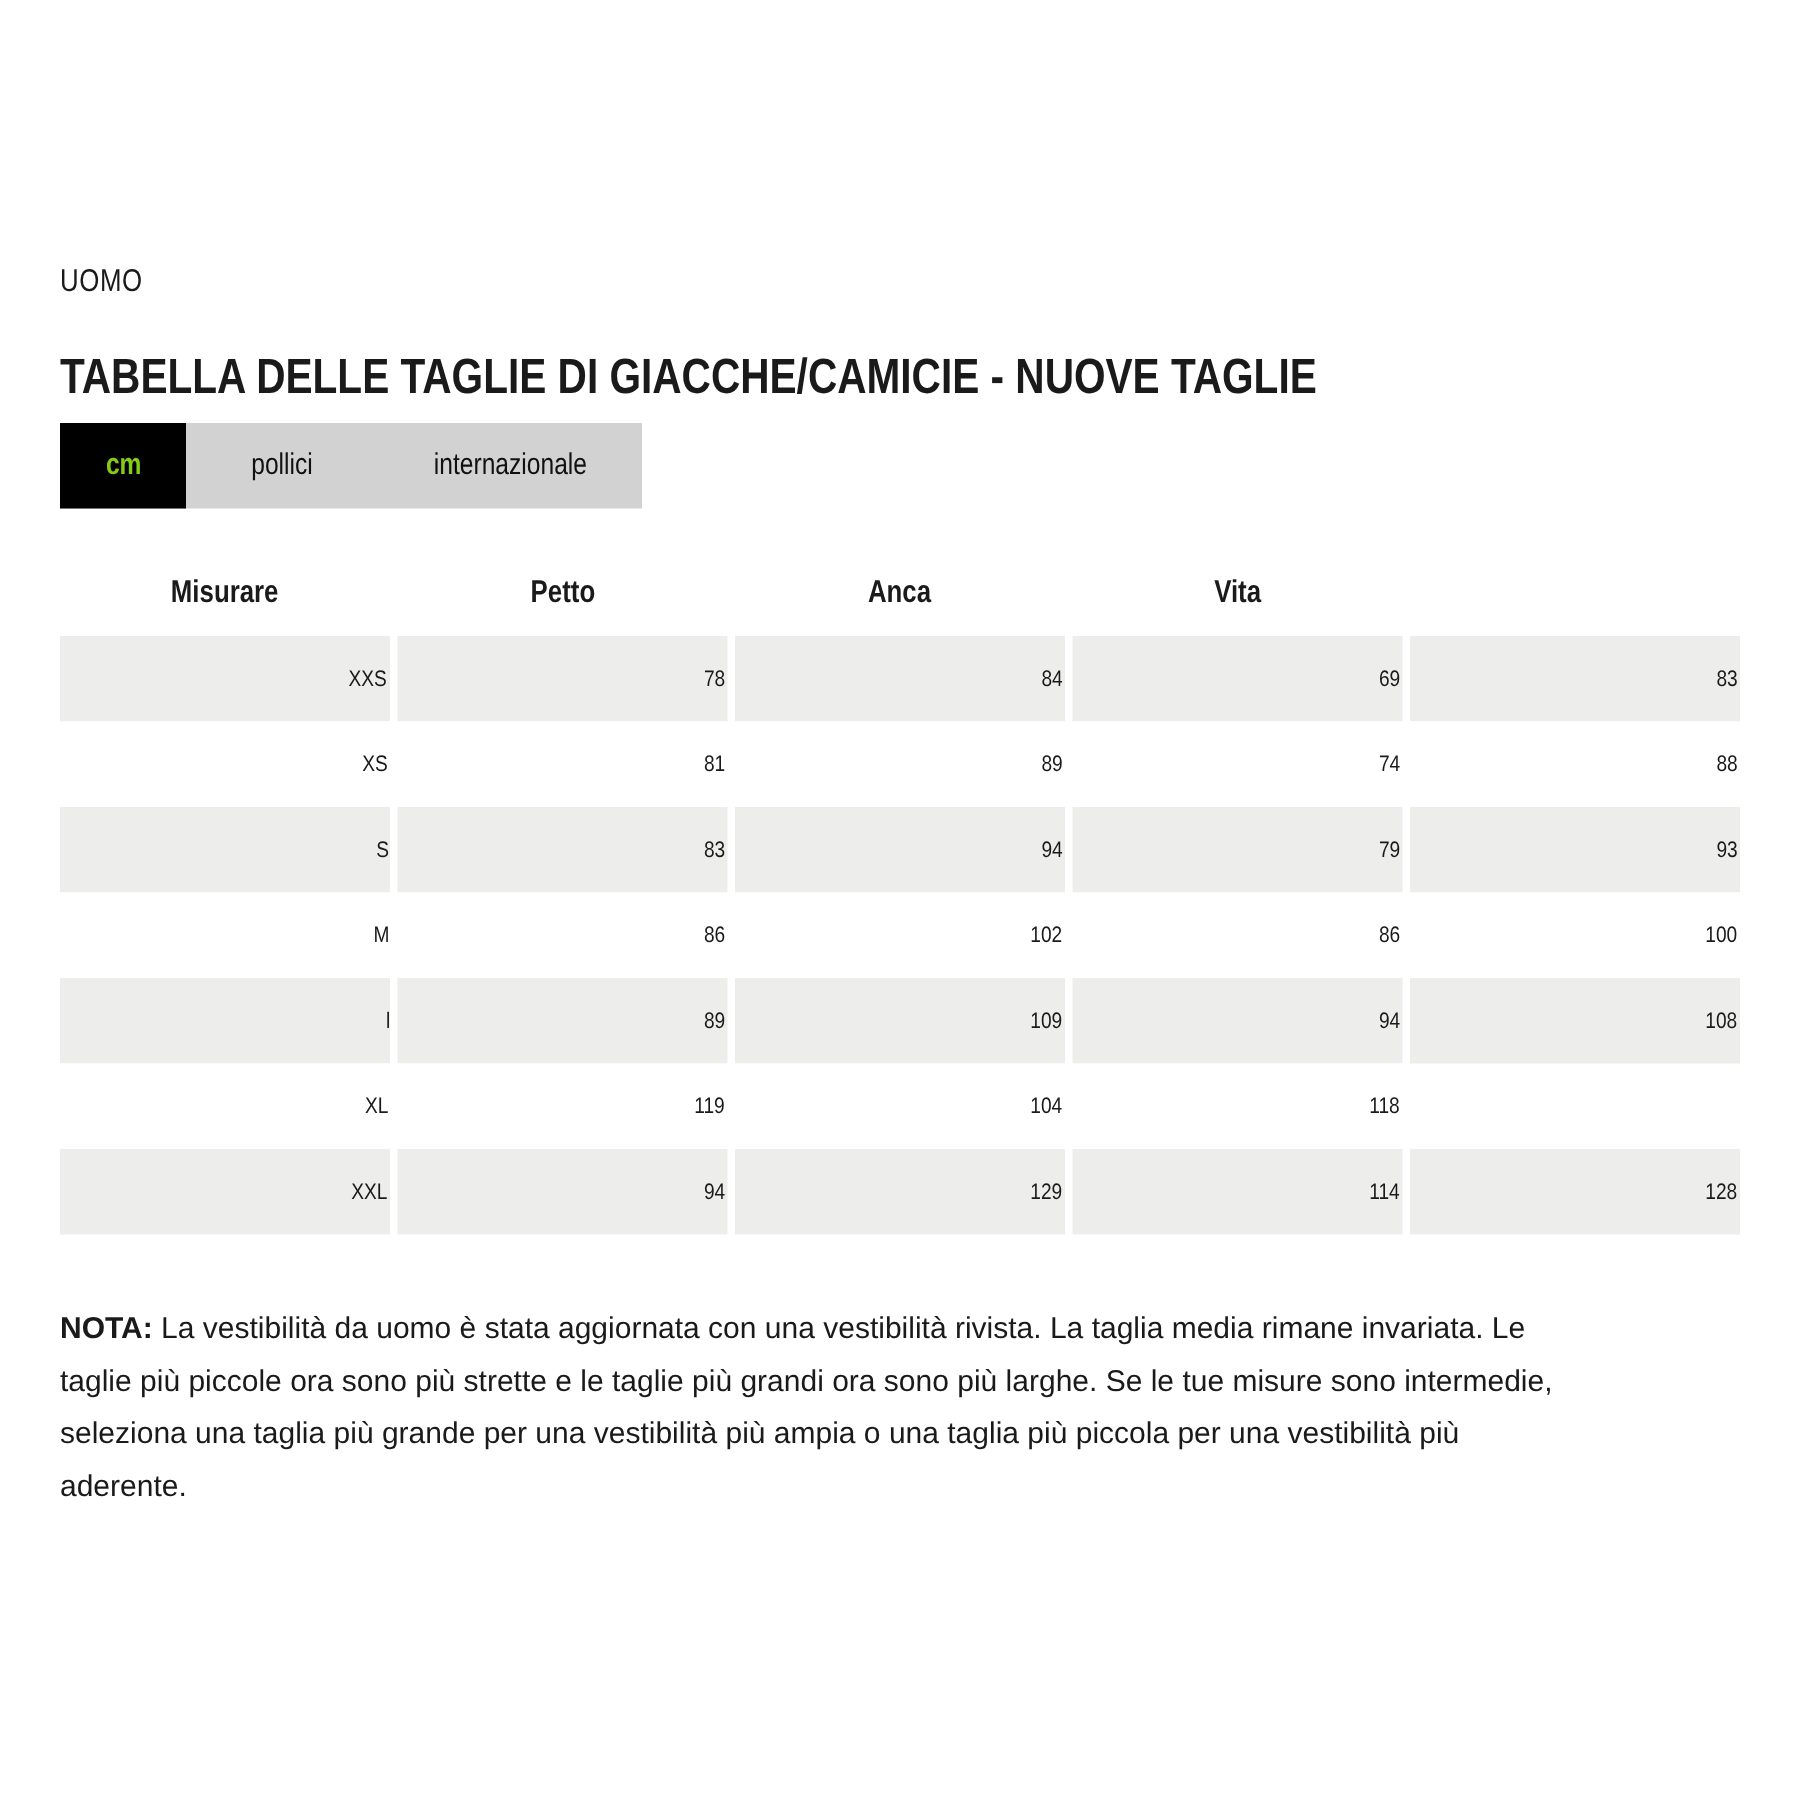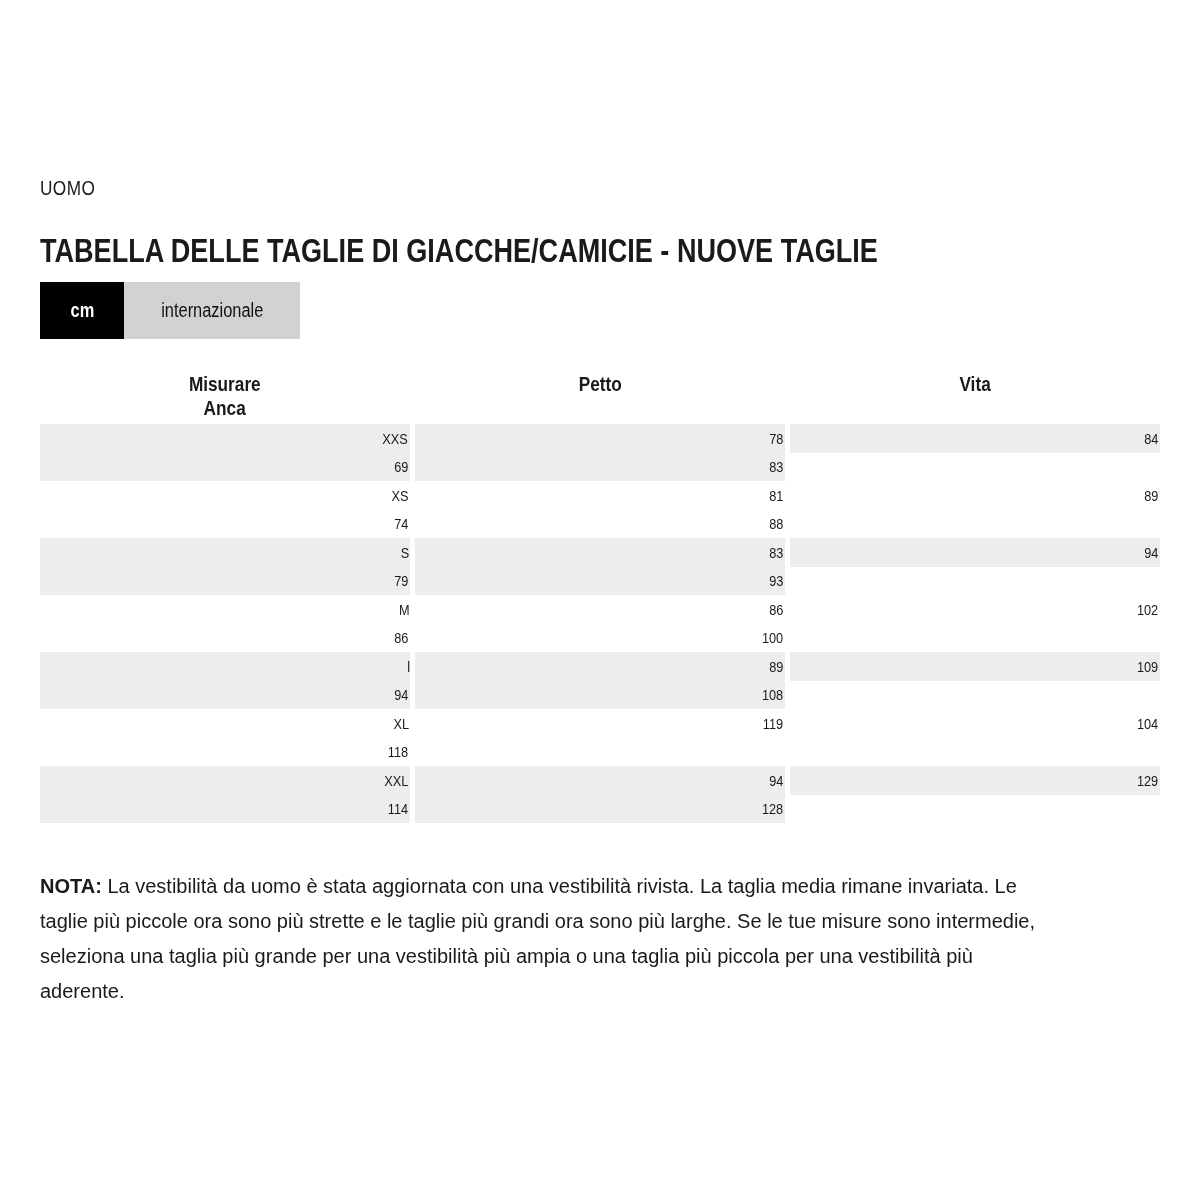--- a/index.html
+++ b/index.html
@@ -60,28 +60,28 @@
     justify-content: center;
     font-size: 20px;
     color: #111111;
     cursor: pointer;
   }
   .tab-cm { width: 84px; }
   .tab-pollici { width: 128px; }
   .tab-internazionale { width: 176px; }
   .tab.active {
     background: #000000;
-    color: #ffffff;
+    color: #84cc16;
     font-weight: bold;
   }
 
   .size-table { margin-top: 33px; }
   .thead, .trow {
     display: grid;
-    grid-template-columns: repeat(3, 1fr);
+    grid-template-columns: repeat(5, 1fr);
     column-gap: 5px;
   }
   .thead { height: 45px; margin-bottom: 7px; }
   .hcell {
     display: flex;
     align-items: center;
     justify-content: center;
     font-size: 21px;
     font-weight: bold;
   }
@@ -119,39 +119,42 @@
 
   <h1 class="title">
     <span class="condense">TABELLA DELLE TAGLIE DI GIACCHE/CAMICIE - NUOVE TAGLIE</span>
   </h1>
 
   <div class="subhead-row">
     <div class="tabs">
       <div class="tab tab-cm active">
         <span class="condense-c">cm</span>
       </div>
+      <div class="tab tab-pollici">
+        <span class="condense-c">pollici</span>
+      </div>
       <div class="tab tab-internazionale">
         <span class="condense-c">internazionale</span>
       </div>
     </div>
   </div>
 
   <div class="size-table">
     <div class="thead">
       <div class="hcell">
         <span class="condense-c">Misurare</span>
       </div>
       <div class="hcell">
         <span class="condense-c">Petto</span>
       </div>
       <div class="hcell">
+        <span class="condense-c">Anca</span>
+      </div>
+      <div class="hcell">
         <span class="condense-c">Vita</span>
-      </div>
-      <div class="hcell">
-        <span class="condense-c">Anca</span>
       </div>
     </div>
     <div>
         <div class="trow striped">
           <div class="cell">
             <span class="cv">XXS</span>
           </div>
           <div class="cell">
             <span class="cv">78</span>
           </div>

